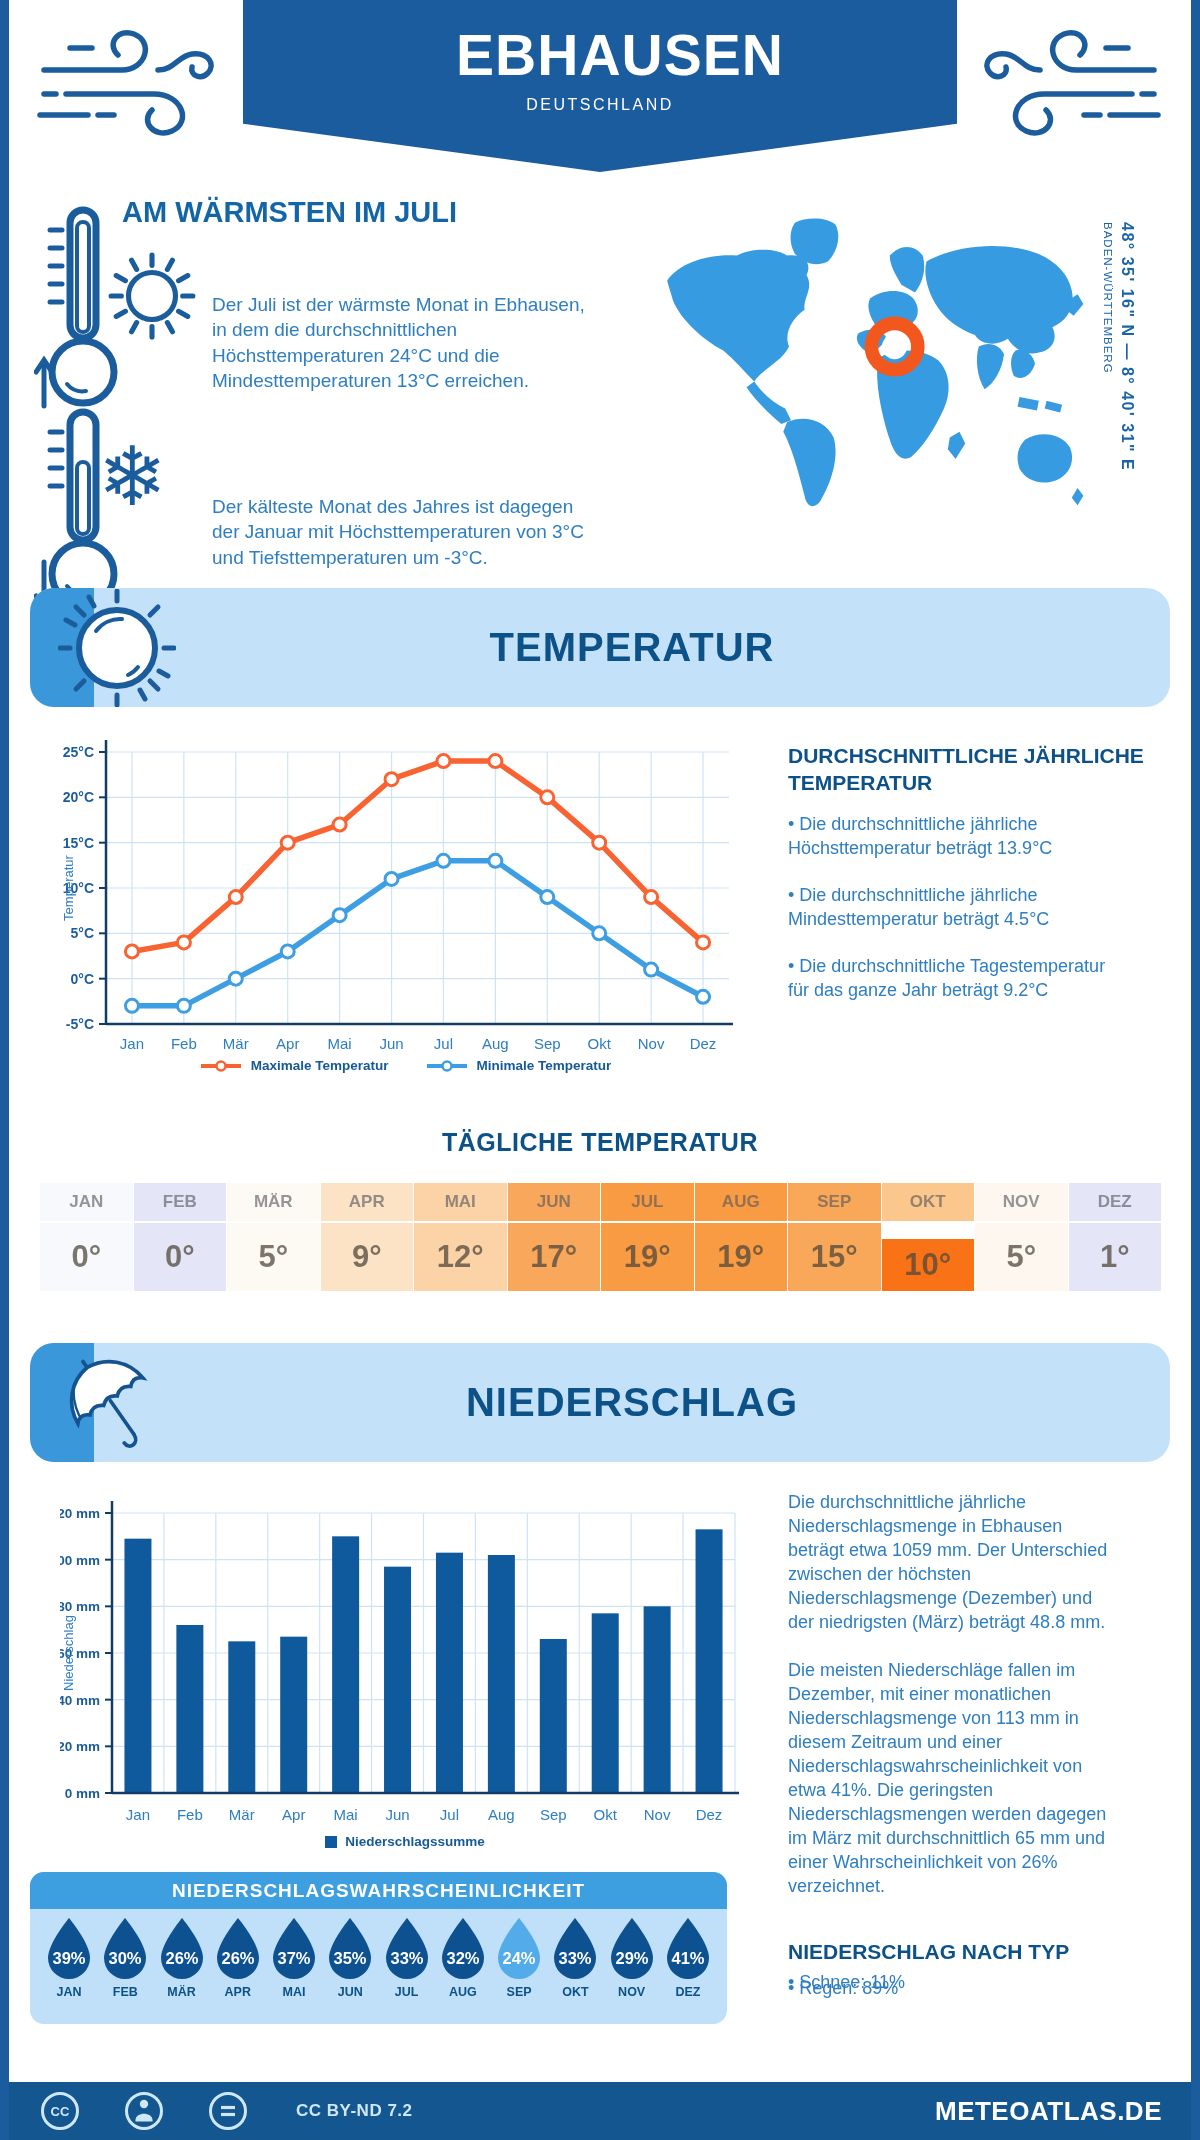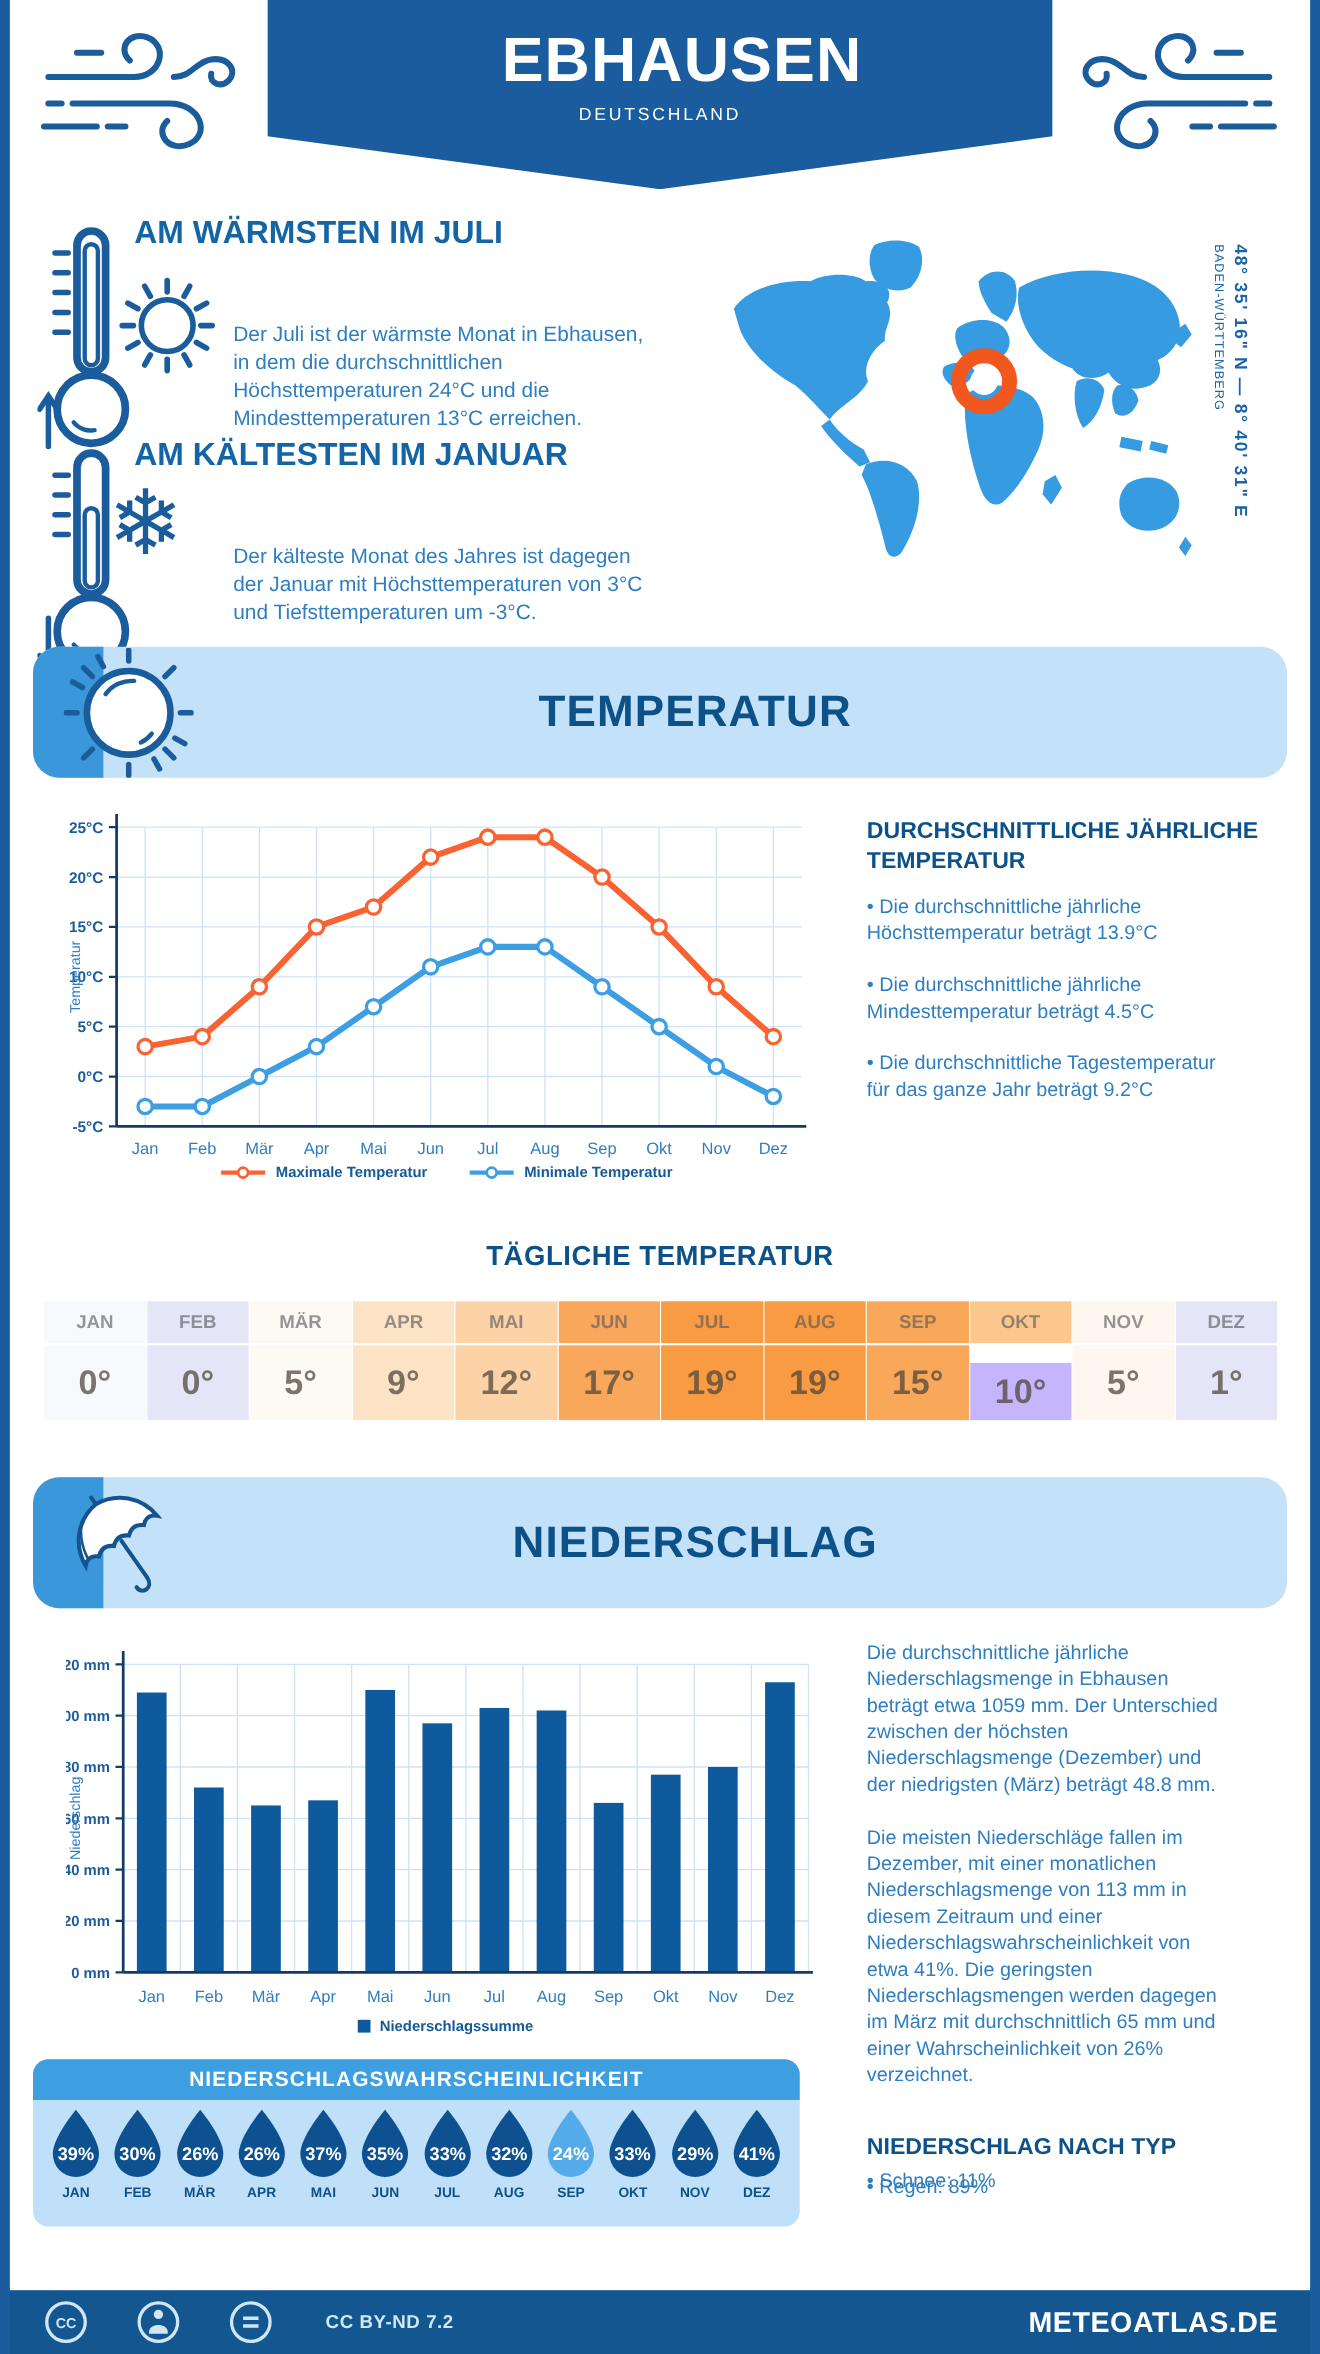--- a/index.html
+++ b/index.html
@@ -143,21 +143,20 @@
       <path d="M33 184 A20 20 0 0 0 52 191" stroke-width="4" fill="none"></path>
       <line x1="16" y1="30" x2="28" y2="30" stroke-width="5"></line>
       <line x1="16" y1="48" x2="28" y2="48" stroke-width="5"></line>
       <line x1="16" y1="66" x2="28" y2="66" stroke-width="5"></line>
       <line x1="16" y1="84" x2="28" y2="84" stroke-width="5"></line>
       <line x1="10" y1="160" x2="10" y2="204" stroke-width="5" fill="none"></line>
       <path d="M2 194 L10 206 L18 194" stroke-width="5" fill="none"></path>
     </g>
   </svg>
   <div class="snow" style="left:98px;top:436px">❄</div>
-  <div class="h2" style="left:122px;top:398px">AM KÄLTESTEN IM JANUAR</div>
   <div class="body-blue" style="left:212px;top:446px;width:440px">Der kälteste Monat des Jahres ist dagegen
 der Januar mit Höchsttemperaturen von 3°C
 und Tiefsttemperaturen um -3°C.</div>
 
   <svg class="abs" style="left:640px;top:200px" width="455" height="330" viewBox="0 0 470 330">
     <g fill="#379be1">
       <path d="M160 18 C172 12 192 12 202 20 C208 32 204 48 194 58 C182 64 168 60 160 50 C154 40 154 26 160 18 Z"></path>
       <path d="M28 78 C40 60 70 50 100 52 C115 44 140 44 152 52 C170 50 178 60 172 72 C180 86 168 96 170 108 C158 116 148 132 154 146 C146 162 128 168 118 182 C108 172 98 160 86 150 C64 138 42 118 34 98 Z"></path>
       <path d="M118 182 C126 194 138 204 150 210 L156 222 L146 226 C132 214 118 200 110 188 Z"></path>
       <path d="M152 224 C170 216 192 222 200 240 C206 260 198 286 186 306 C180 314 172 312 170 300 C164 276 156 248 148 234 Z"></path>
@@ -326,21 +325,21 @@
       <div class="dg-m" style="background: rgb(228, 230, 247);">DEZ</div>
       <div class="dg-v" style="background: rgb(248, 249, 253);">0°</div>
       <div class="dg-v" style="background: rgb(228, 230, 247);">0°</div>
       <div class="dg-v" style="background: rgb(253, 249, 243);">5°</div>
       <div class="dg-v" style="background: rgb(252, 227, 198);">9°</div>
       <div class="dg-v" style="background: rgb(251, 211, 166);">12°</div>
       <div class="dg-v" style="background: rgb(249, 167, 90);">17°</div>
       <div class="dg-v" style="background: rgb(248, 155, 66);">19°</div>
       <div class="dg-v" style="background: rgb(248, 155, 66);">19°</div>
       <div class="dg-v" style="background: rgb(249, 168, 89);">15°</div>
-      <div class="dg-v" style="background: #c4b5fd; margin-top: 16px;">10°</div>
+      <div class="dg-v" style="background: #f97316; margin-top: 16px;">10°</div>
       <div class="dg-v" style="background: rgb(253, 247, 240);">5°</div>
       <div class="dg-v" style="background: rgb(228, 230, 247);">1°</div>
     </div>
 
   <div class="section-banner" style="top:1343px">
     <div class="strip"></div>
     <svg class="sicon" style="left:22px" width="120" height="120" viewBox="0 0 130 130">
       <g transform="rotate(-35 65 65)" stroke="#14538f" stroke-linecap="round" fill="none">
         <path d="M65 18 C42 20 24 38 22 62 Q30 54 38 62 Q47 54 56 62 Q65 54 74 62 Q83 54 92 62 Q100 54 108 62 C106 38 88 20 65 18 Z" fill="#fff" stroke-width="4"></path>
         <line x1="65" y1="10" x2="65" y2="18" stroke-width="4"></line>

